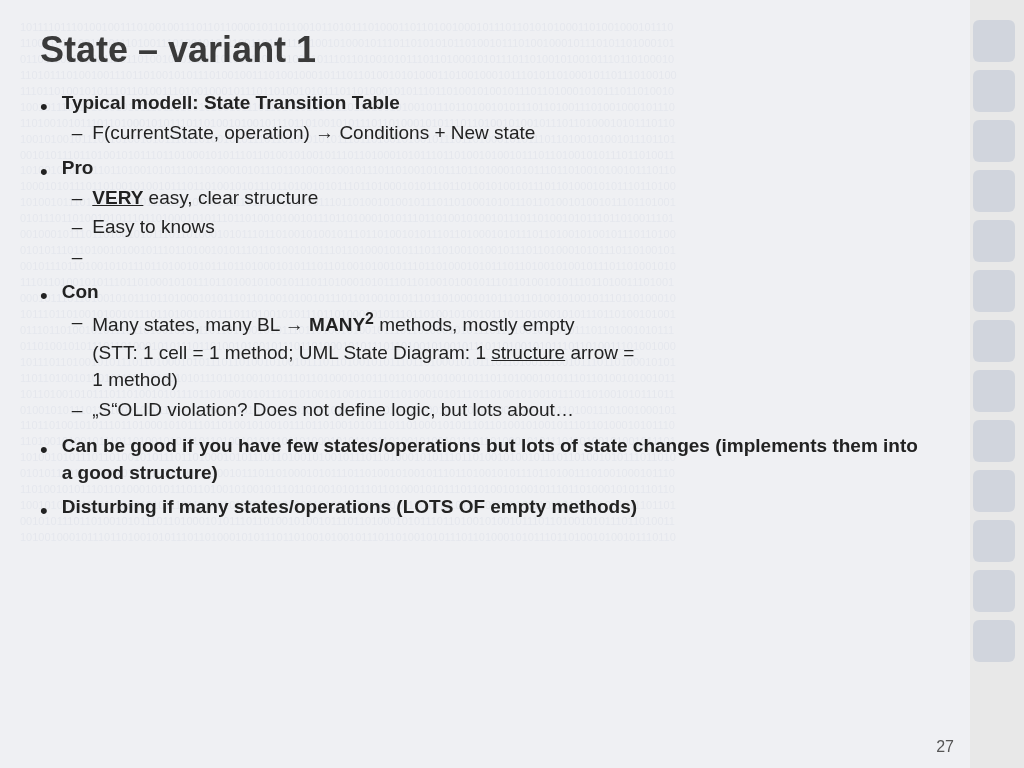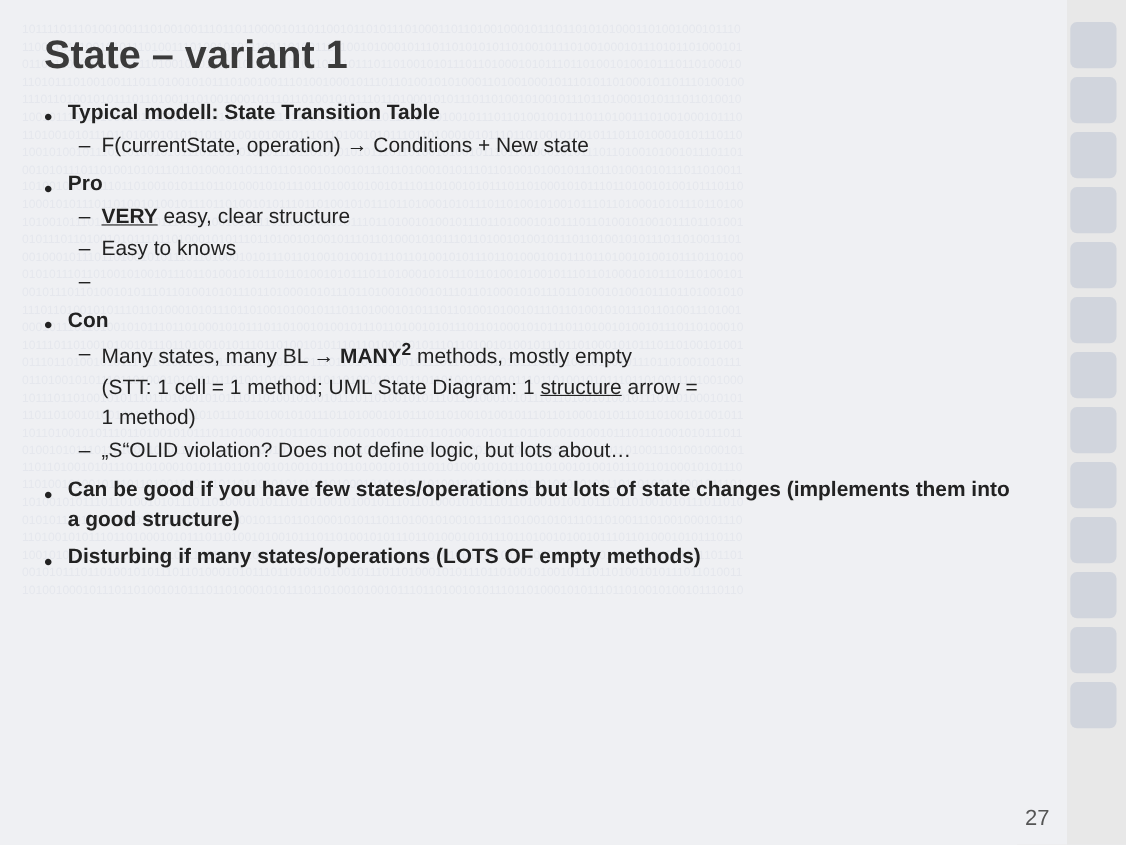--- a/index.html
+++ b/index.html
@@ -122,21 +122,21 @@
     }
 
     .underline {
       text-decoration: underline;
     }
 
     .page-number {
       position: absolute;
       bottom: 12px;
       right: 70px;
-      font-size: 20px;
+      font-size: 16px;
       color: #555;
       z-index: 3;
     }
 
     .bold-italic-bullet {
       font-weight: 700;
       font-size: 19px;
     }
   </style>
 </head>

